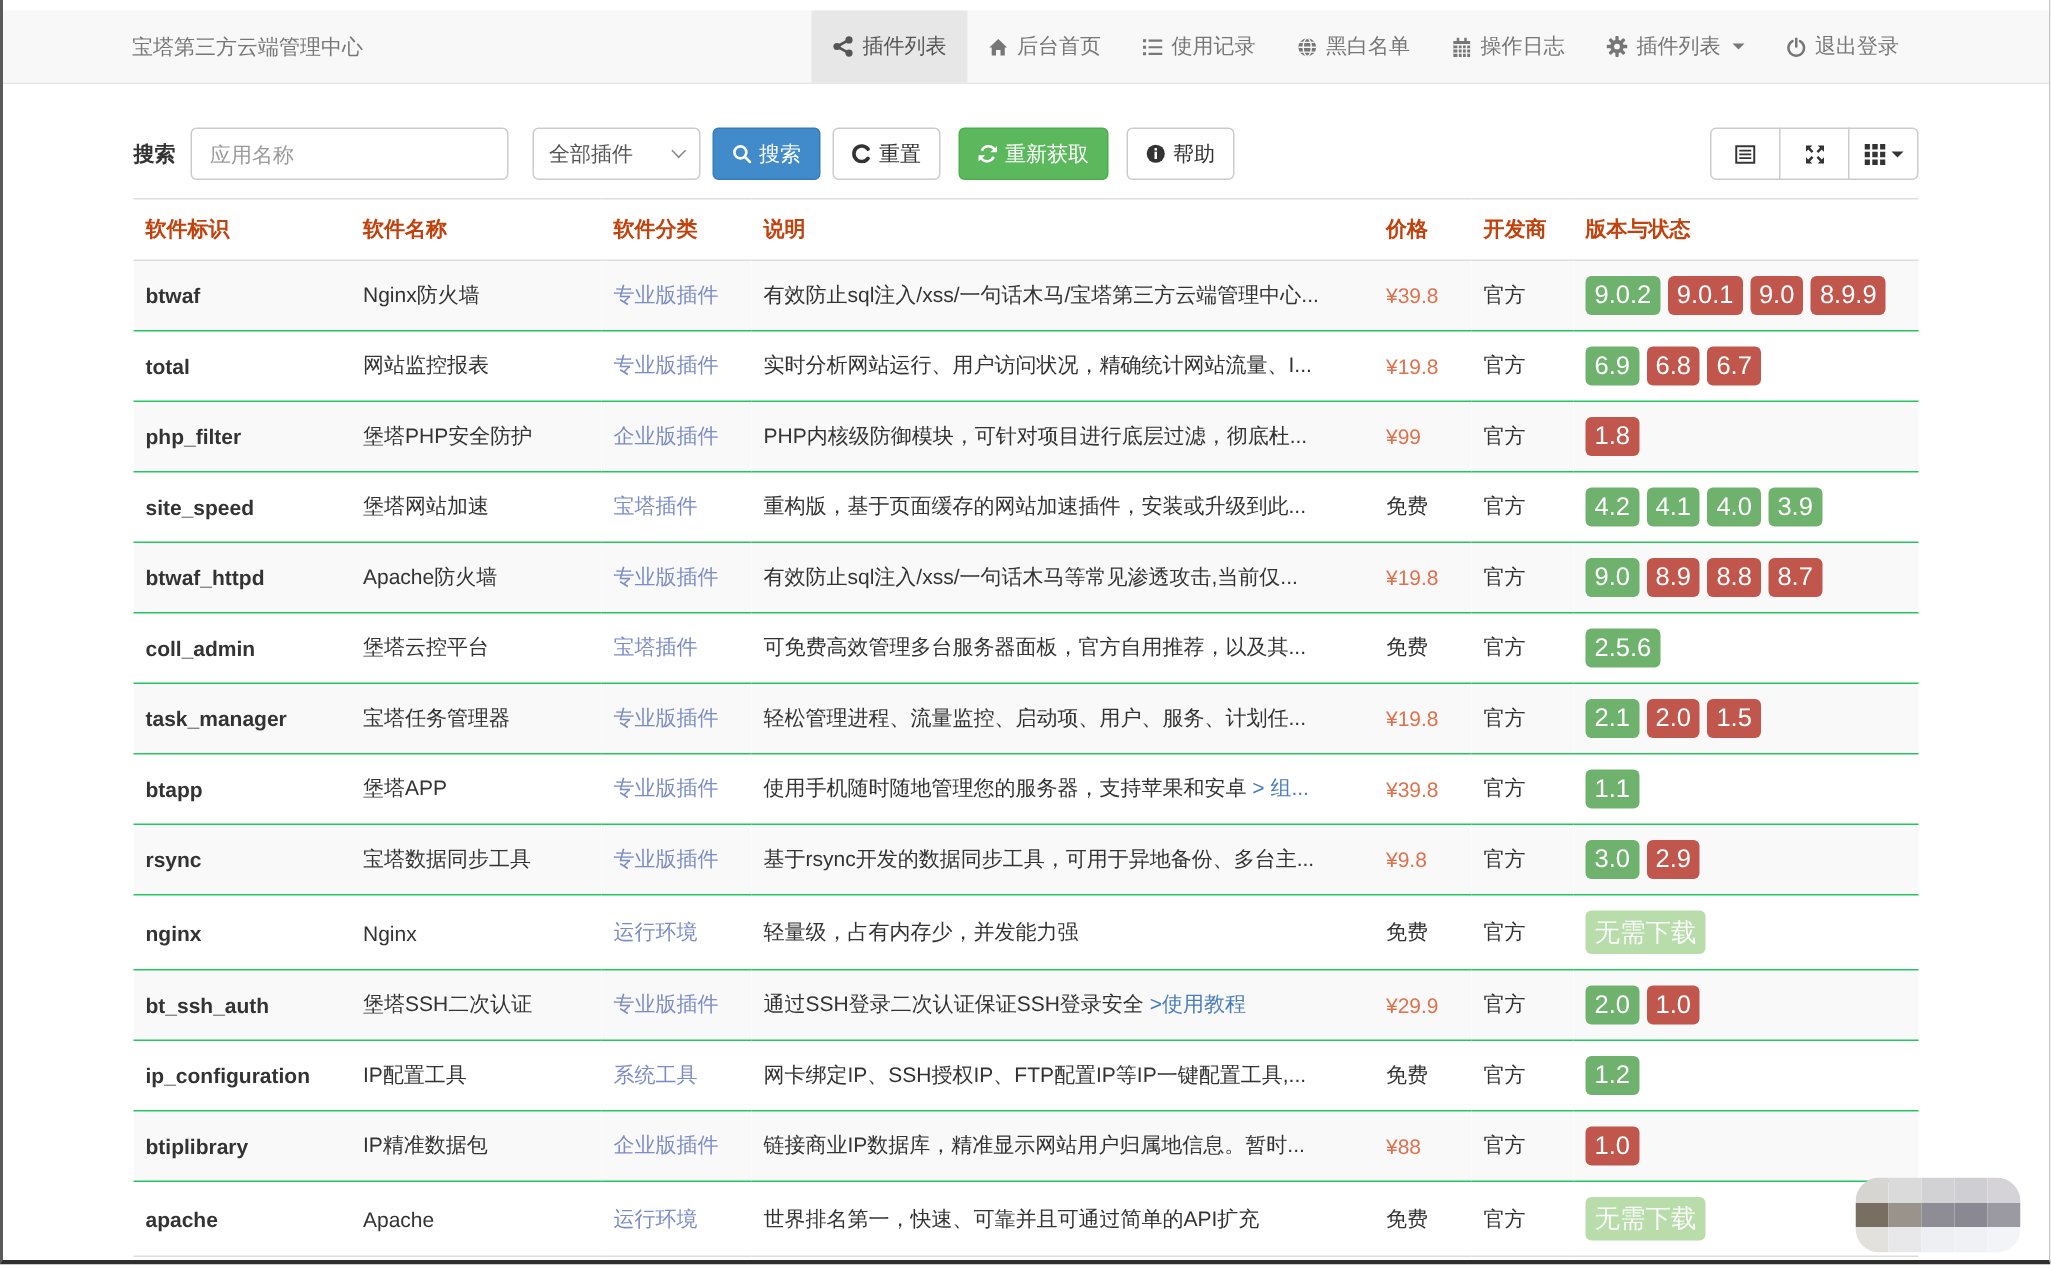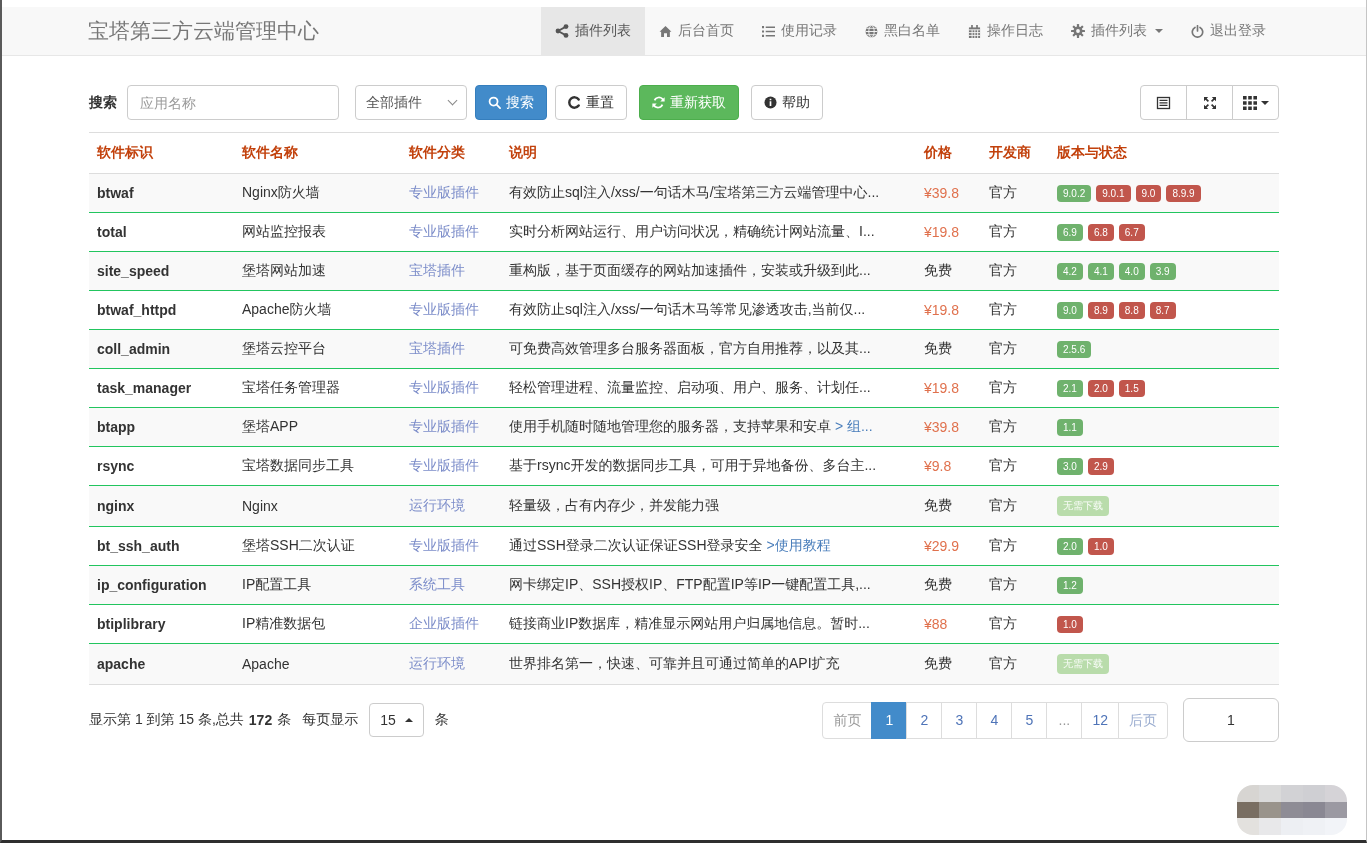--- a/index.html
+++ b/index.html
@@ -2,21 +2,21 @@
 <html style="--accent: #428bca; --success: #5cb85c; --badge-green: #6fb26d; --badge-red: #c1564c; --badge-pale: #b9dcab; --price: #e0714d; --category-link: #7b8cc9; --desc-link: #4a7ebb; --pagination-link: #4f74b8;"><head>
 <meta charset="utf-8">
 <style>
   * { margin:0; padding:0; box-sizing:border-box; }
   html,body { width:1367px; height:843px; background:#fff; font-family:"Liberation Sans","DejaVu Sans",sans-serif; color:#333; overflow:hidden; }
   .window { width:100%; height:100%; border-left:2px solid #5a5a5a; border-right:1px solid #c5c5c5; border-bottom:3px solid #2f2f2f; padding-top:7px; position:relative; background:#fff; }
 
   
   .navbar { height:49px; background:#f8f8f8; border-bottom:1px solid #e7e7e7; }
   .navbar-inner { width:1192px; margin:0 auto; display:flex; justify-content:space-between; align-items:stretch; }
-  .brand { line-height:48px; font-size:21px; color:#777; white-space:nowrap; }
+  .brand { line-height:48px; font-size:14px; color:#777; white-space:nowrap; }
   .nav-menu { display:flex; }
   .nav-item { display:flex; align-items:center; gap:6px; padding:0 14px; font-size:14px; color:#777; cursor:pointer; height:48px; }
   .nav-item.active { background:#e7e7e7; color:#555; }
   .nav-item svg { flex:0 0 auto; }
   .caret-down { width:0; height:0; border-left:4px solid transparent; border-right:4px solid transparent; border-top:4px solid #777; margin-left:2px; }
 
   
   .container { width:1190px; margin:0 auto; }
   .toolbar { margin-top:29px; display:flex; align-items:center; }
   .search-label { font-size:14px; color:#333; margin-right:10px; font-weight:bold; }
@@ -40,21 +40,21 @@
   th { text-align:left; padding:11px 8px; font-weight:bold; color:#c2410c; border-bottom:1px solid #ddd; white-space:nowrap; }
   td { padding:10px 8px; white-space:nowrap; overflow:hidden; vertical-align:middle; }
   tbody tr { border-top:1px solid #22c55e; }
   tbody tr:first-child { border-top:none; }
   tbody tr:nth-child(odd) { background:#f9f9f9; }
   .id-cell { font-weight:bold; }
   .cat-link { color:var(--category-link,#7b8cc9); cursor:pointer; }
   .desc-link { color:var(--desc-link,#4a7ebb); cursor:pointer; }
   .price-cell { color:var(--price,#e0714d); }
   .price-cell.free { color:#333; }
-  .badge { display:inline-block; min-width:22px; padding:3px 6px; border-radius:4px; color:#fff; font-size:10px; margin-right:5px; text-align:center; cursor:pointer; }
+  .badge { display:inline-block; min-width:22px; padding:3px 6px; border-radius:4px; color:#fff; font-size:17px; margin-right:5px; text-align:center; cursor:pointer; }
   .badge.green { background:var(--badge-green,#6fb26d); }
   .badge.red { background:var(--badge-red,#c1564c); }
   .badge.pale { background:var(--badge-pale,#b9dcab); color:rgba(255,255,255,.92); cursor:default; }
 
   
   .footer { margin-top:13px; display:flex; align-items:center; justify-content:space-between; font-size:14px; color:#333; }
   .summary { display:flex; align-items:center; gap:5px; }
   .summary .total { font-weight:bold; }
   .page-size-box { border:1px solid #ccc; border-radius:4px; background:#fff; padding:8px 10px; display:inline-flex; align-items:center; gap:9px; cursor:pointer; margin:0 6px; }
   .caret-up { width:0; height:0; border-left:4px solid transparent; border-right:4px solid transparent; border-bottom:4px solid #333; }
@@ -233,20 +233,29 @@
           <tr>
             <td class="id-cell">total</td>
             <td>网站监控报表</td>
             <td><span class="cat-link">专业版插件</span></td>
             <td><span>实时分析网站运行、用户访问状况，精确统计网站流量、I...</span></td>
             <td class="price-cell">¥19.8</td>
             <td>官方</td>
             <td><span class="badge green">6.9</span><span class="badge red">6.8</span><span class="badge red">6.7</span></td>
           </tr>
           <tr>
+            <td class="id-cell">php_filter</td>
+            <td>堡塔PHP安全防护</td>
+            <td><span class="cat-link">企业版插件</span></td>
+            <td><span>PHP内核级防御模块，可针对项目进行底层过滤，彻底杜...</span></td>
+            <td class="price-cell">¥99</td>
+            <td>官方</td>
+            <td><span class="badge red">1.8</span></td>
+          </tr>
+          <tr>
             <td class="id-cell">site_speed</td>
             <td>堡塔网站加速</td>
             <td><span class="cat-link">宝塔插件</span></td>
             <td><span>重构版，基于页面缓存的网站加速插件，安装或升级到此...</span></td>
             <td class="price-cell free">免费</td>
             <td>官方</td>
             <td><span class="badge green">4.2</span><span class="badge green">4.1</span><span class="badge green">4.0</span><span class="badge green">3.9</span></td>
           </tr>
           <tr>
             <td class="id-cell">btwaf_httpd</td>

